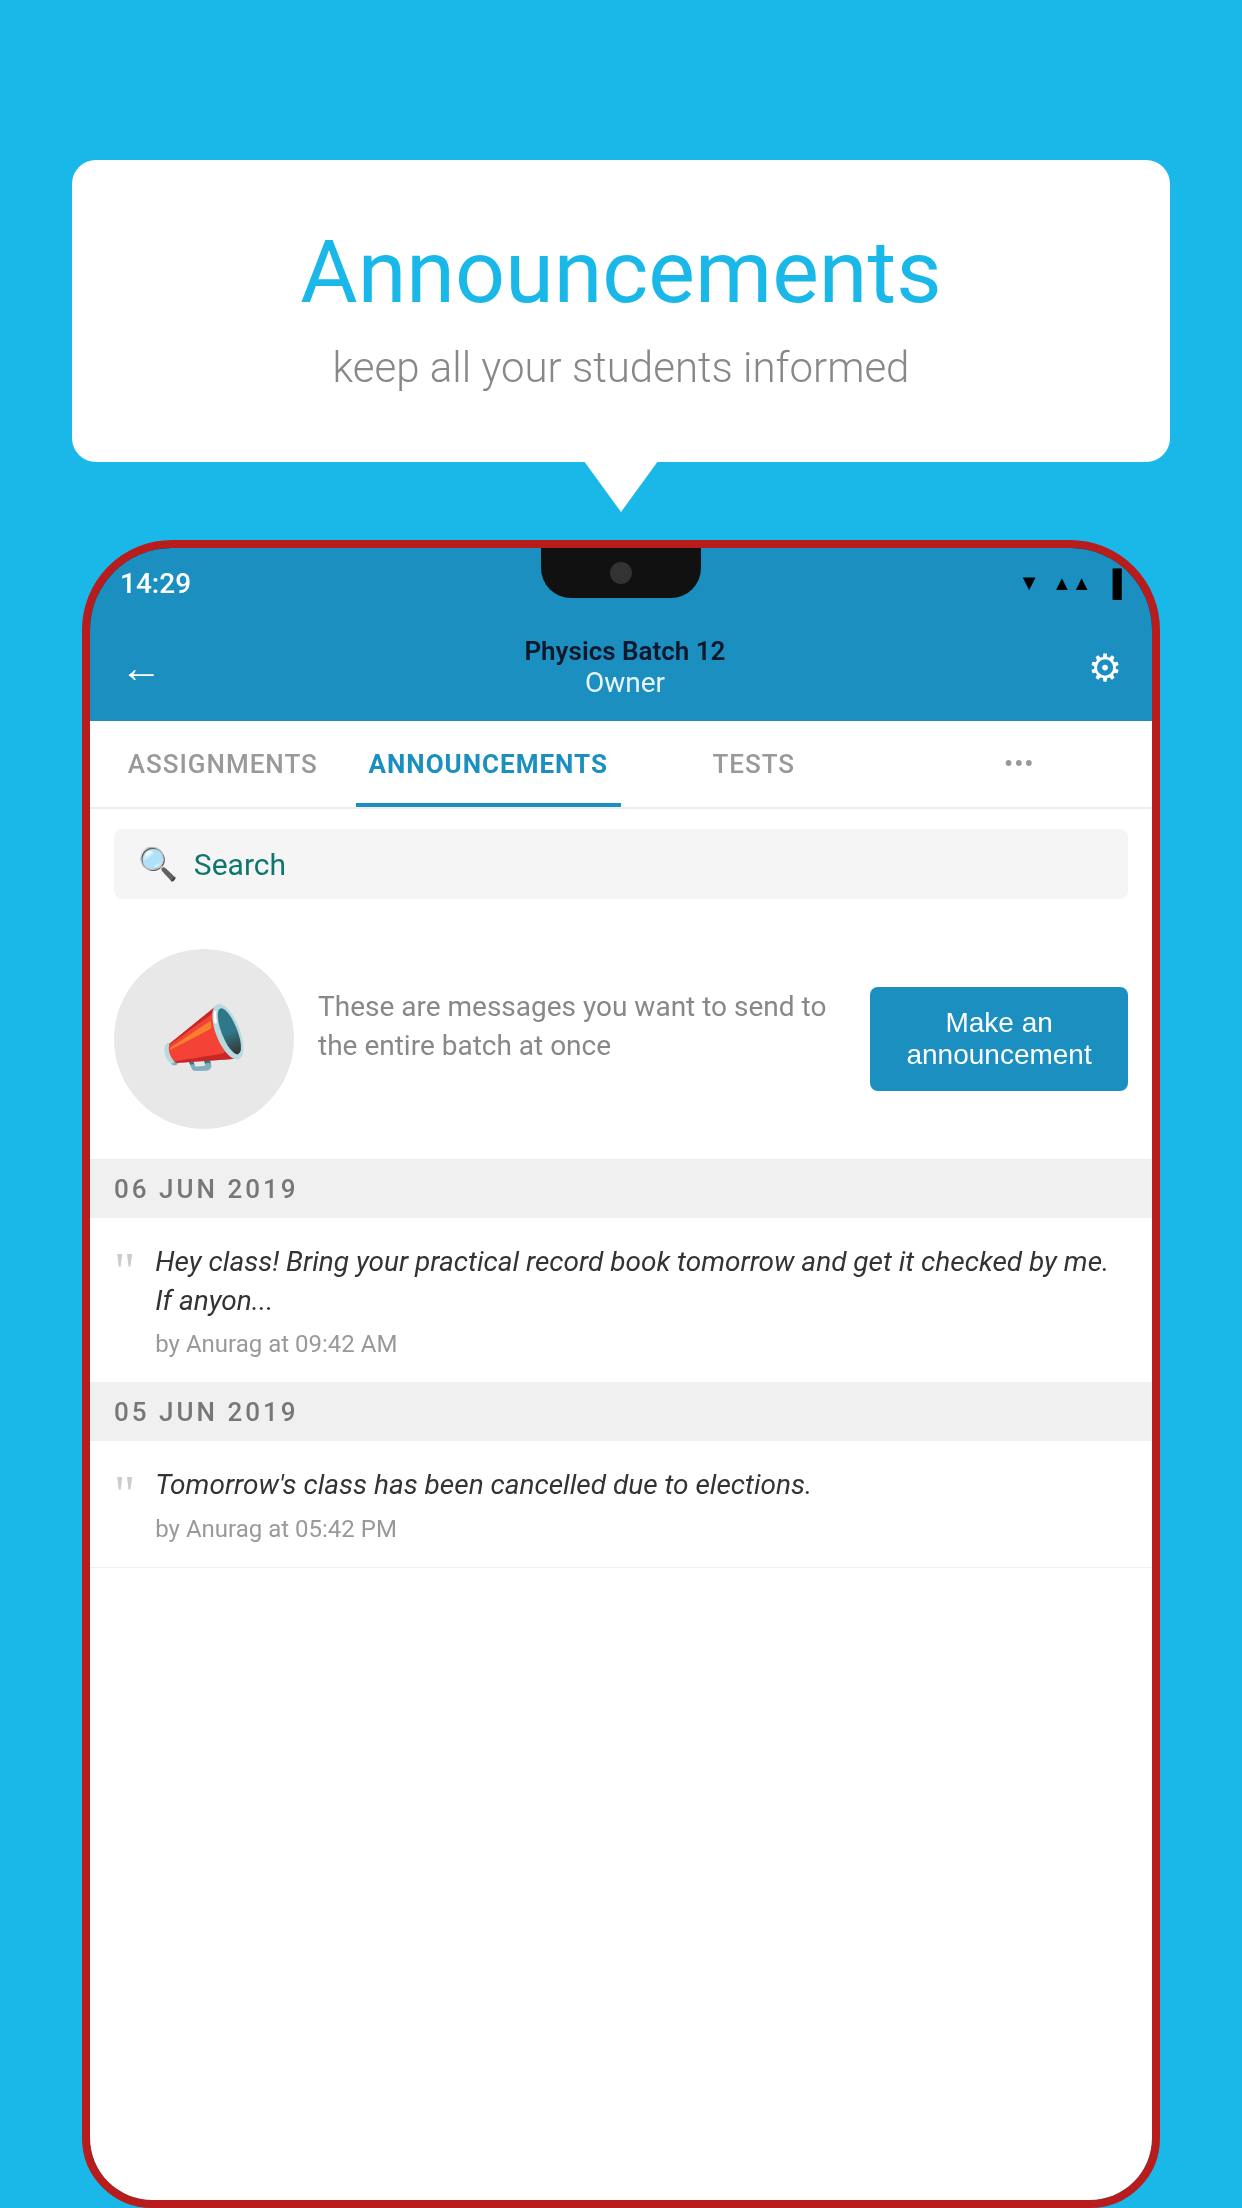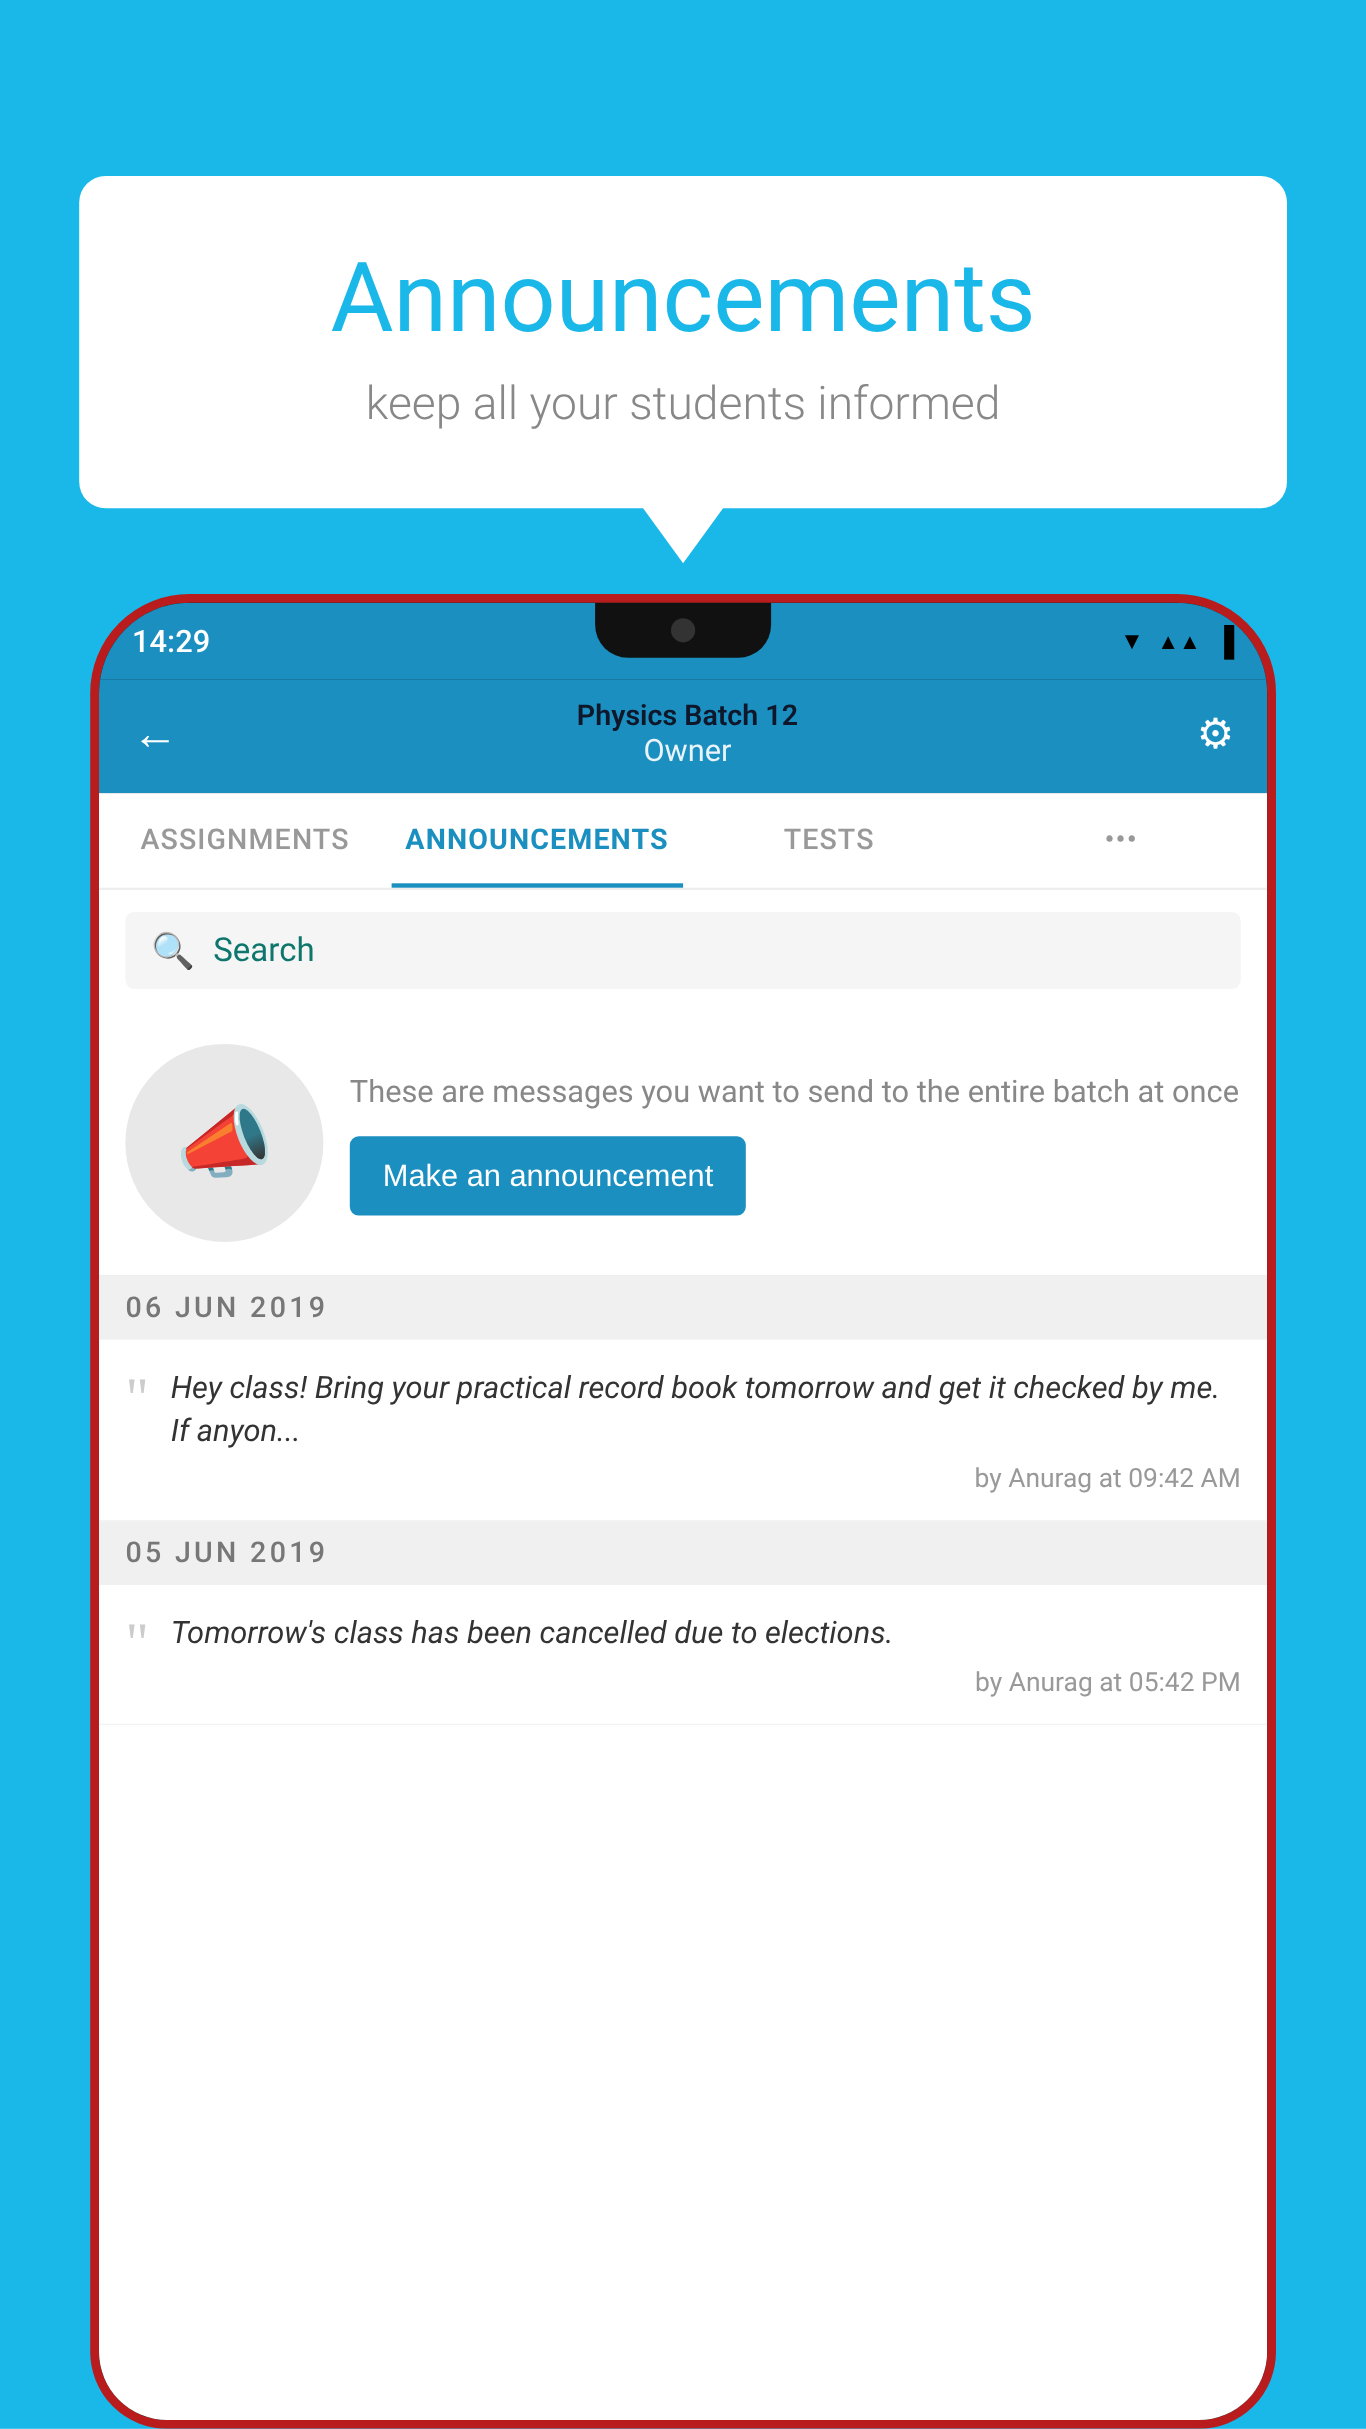--- a/index.html
+++ b/index.html
@@ -241,21 +241,21 @@
     }
 
     .megaphone-icon {
       font-size: 72px;
       color: #607d8b;
     }
 
     .promo-text-area {
       flex: 1;
       display: flex;
-      flex-direction: column;
+      flex-direction: row;
       gap: 20px;
     }
 
     .promo-description {
       color: #888;
       font-size: 28px;
       line-height: 1.4;
     }
 
     .make-announcement-btn {
@@ -307,21 +307,20 @@
       font-size: 28px;
       color: #333;
       font-style: italic;
       line-height: 1.4;
       margin-bottom: 10px;
     }
 
     .announcement-meta {
       font-size: 24px;
       color: #999;
-      text-align: right;
     }
 
     
     .volume-btn-left {
       position: absolute;
       left: -10px;
       top: 200px;
       width: 10px;
       height: 60px;
       background: #333;

